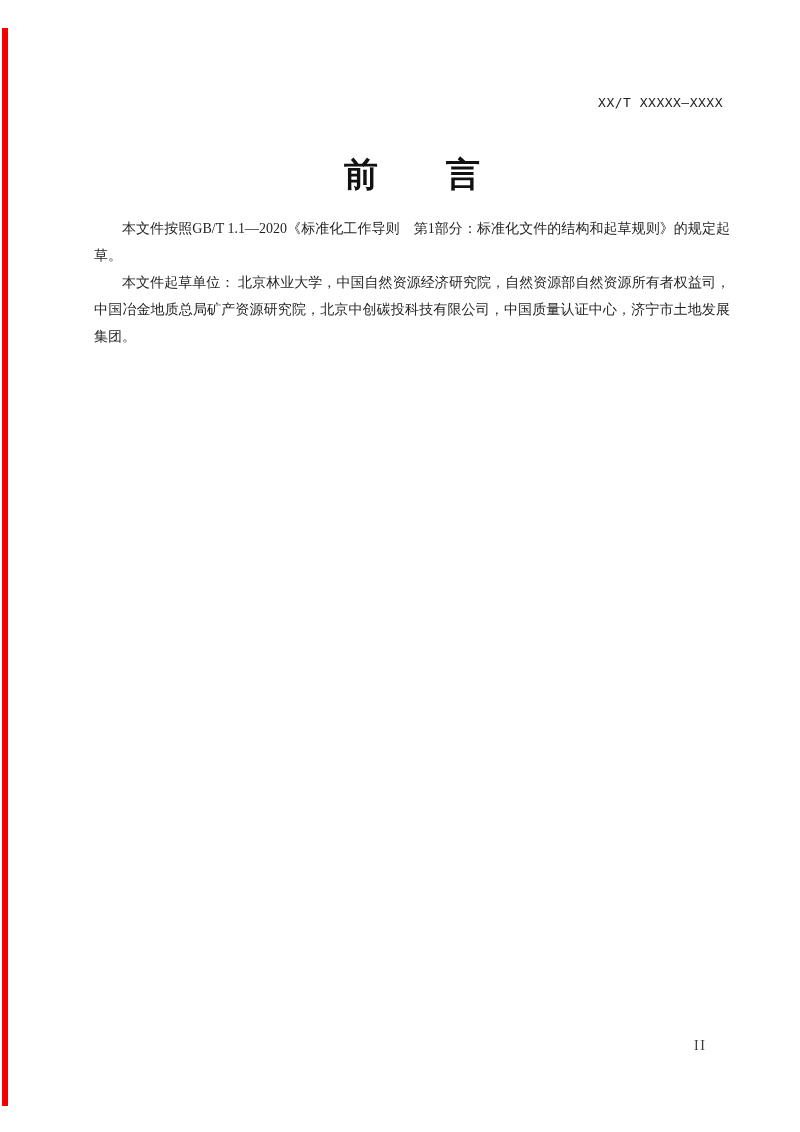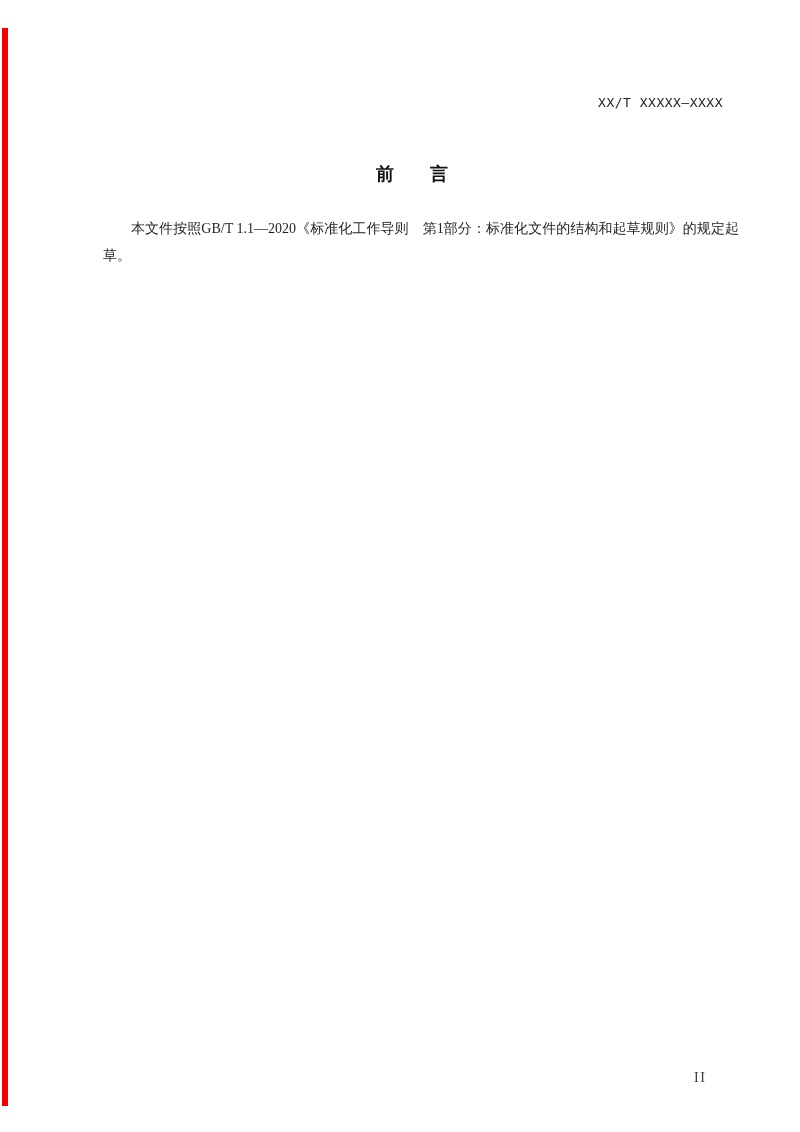--- a/index.html
+++ b/index.html
@@ -36,61 +36,60 @@
   }
   .doc-title {
     position: absolute;
     top: 158px;
     left: 94px;
     width: 636px;
     margin: 0;
     text-align: center;
     font-family: "Liberation Sans", "DejaVu Sans", sans-serif;
     font-weight: 700;
-    font-size: 18px;
+    font-size: 34px;
     line-height: 32px;
     color: #111111;
     white-space: pre;
   }
   .body-text {
     position: absolute;
     top: 215px;
     left: 94px;
     width: 636px;
     font-size: 14px;
     line-height: 27px;
     text-align: justify;
     text-justify: inter-ideograph;
-    margin-left: 9px;
   }
   .body-text p {
     margin: 0;
     padding: 0;
     text-indent: 2em;
   }
   .page-number {
     position: absolute;
     top: 1038px;
     left: 694px;
     font-size: 14px;
     letter-spacing: 1.5px;
     color: #3c3c3c;
-    margin-top: 32px;
   }
 </style>
 </head>
 <body>
 
 <div class="page">
 
   <div class="revision-bar" style="background: rgb(244, 0, 0);"></div>
 
   <div class="header-code">XX/T XXXXX—XXXX</div>
 
   <h1 class="doc-title">前　　言</h1>
 
   <div class="body-text">
     <p>本文件按照GB/T 1.1—2020《标准化工作导则　第1部分：标准化文件的结构和起草规则》的规定起草。</p>
+    <p>本文件起草单位： 北京林业大学，中国自然资源经济研究院，自然资源部自然资源所有者权益司，中国冶金地质总局矿产资源研究院，北京中创碳投科技有限公司，中国质量认证中心，济宁市土地发展集团。</p>
   </div>
 
   <div class="page-number">II</div>
 
 </div>
 
 </body></html>

